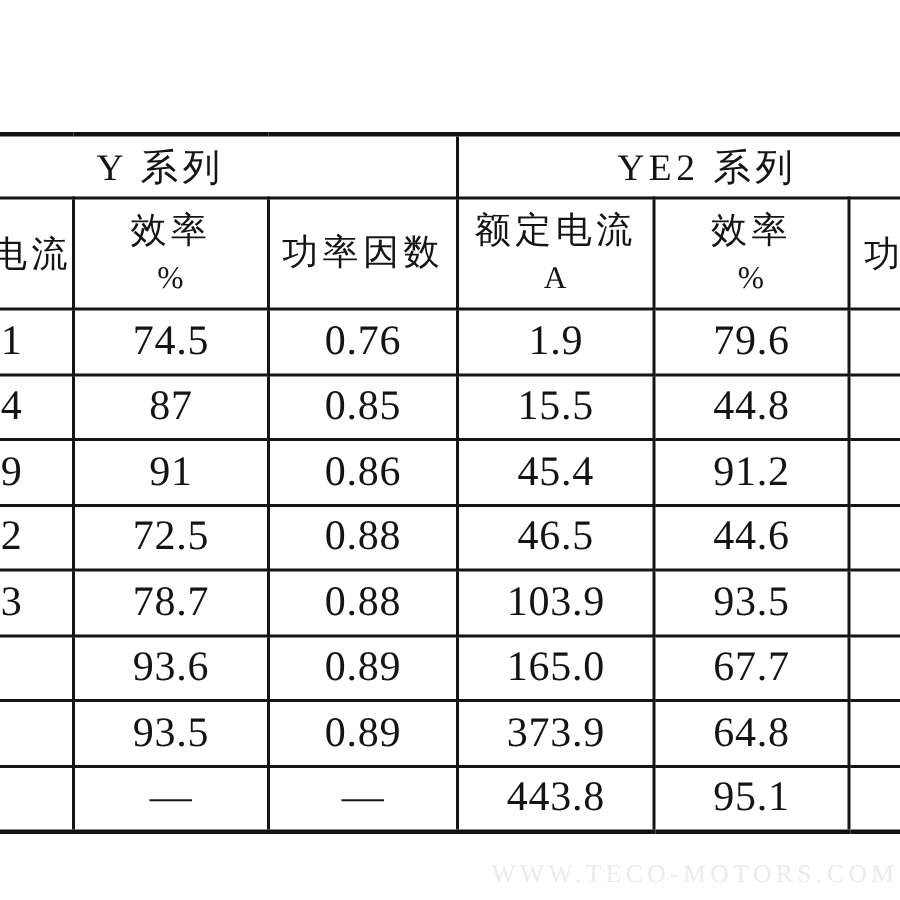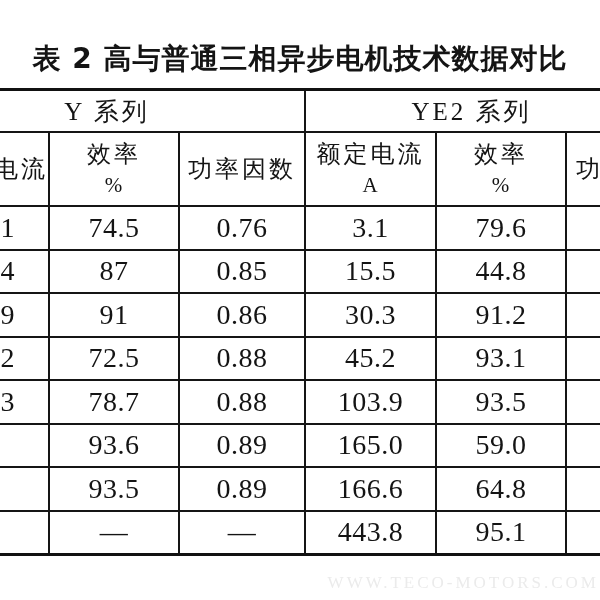--- a/index.html
+++ b/index.html
@@ -42,21 +42,20 @@
     position:absolute;top:573px;right:1px;
     font-family:"Liberation Serif","DejaVu Serif",serif;
     font-size:17px;letter-spacing:3px;color:#ebebeb;white-space:nowrap;
   }
 </style>
 </head>
 <body>
 
 <div class="page">
 
-  <div class="title">表 2   高与普通三相异步电机技术数据对比</div>
 
   <table class="tbl">
     <colgroup>
       <col style="width:110px">
         <col style="width:130px">
         <col style="width:126px">
       <col style="width:131px">
         <col style="width:130px">
         <col style="width:97px">
     </colgroup>
@@ -86,69 +85,69 @@
         </td>
         <td class="hdr-cutright cutR">
           <span>功</span>
         </td>
       </tr>
 
       <tr class="data-row">
         <td class="cut">1</td>
         <td>74.5</td>
         <td>0.76</td>
-        <td>3.1</td>
+        <td>1.9</td>
         <td>79.6</td>
         <td class="cutR"></td>
       </tr>
       <tr class="data-row">
         <td class="cut">4</td>
         <td>87</td>
         <td>0.85</td>
         <td>15.5</td>
         <td>44.8</td>
         <td class="cutR"></td>
       </tr>
       <tr class="data-row">
         <td class="cut">9</td>
         <td>91</td>
         <td>0.86</td>
-        <td>30.3</td>
+        <td>45.4</td>
         <td>91.2</td>
         <td class="cutR"></td>
       </tr>
       <tr class="data-row">
         <td class="cut">2</td>
         <td>72.5</td>
         <td>0.88</td>
-        <td>45.2</td>
-        <td>93.1</td>
+        <td>46.5</td>
+        <td>44.6</td>
         <td class="cutR"></td>
       </tr>
       <tr class="data-row">
         <td class="cut">3</td>
         <td>78.7</td>
         <td>0.88</td>
         <td>103.9</td>
         <td>93.5</td>
         <td class="cutR"></td>
       </tr>
       <tr class="data-row">
         <td class="cut"></td>
         <td>93.6</td>
         <td>0.89</td>
         <td>165.0</td>
-        <td>59.0</td>
+        <td>67.7</td>
         <td class="cutR"></td>
       </tr>
       <tr class="data-row">
         <td class="cut"></td>
         <td>93.5</td>
         <td>0.89</td>
-        <td>166.6</td>
+        <td>373.9</td>
         <td>64.8</td>
         <td class="cutR"></td>
       </tr>
       <tr class="data-row last-row">
         <td class="cut"></td>
         <td>—</td>
         <td>—</td>
         <td>443.8</td>
         <td>95.1</td>
         <td class="cutR"></td>

